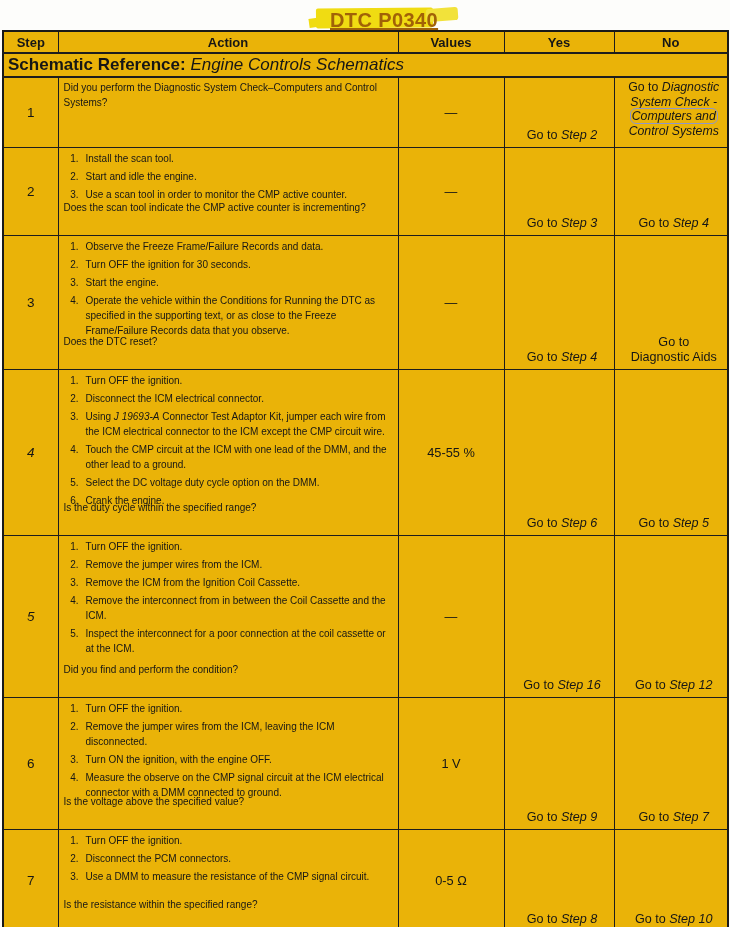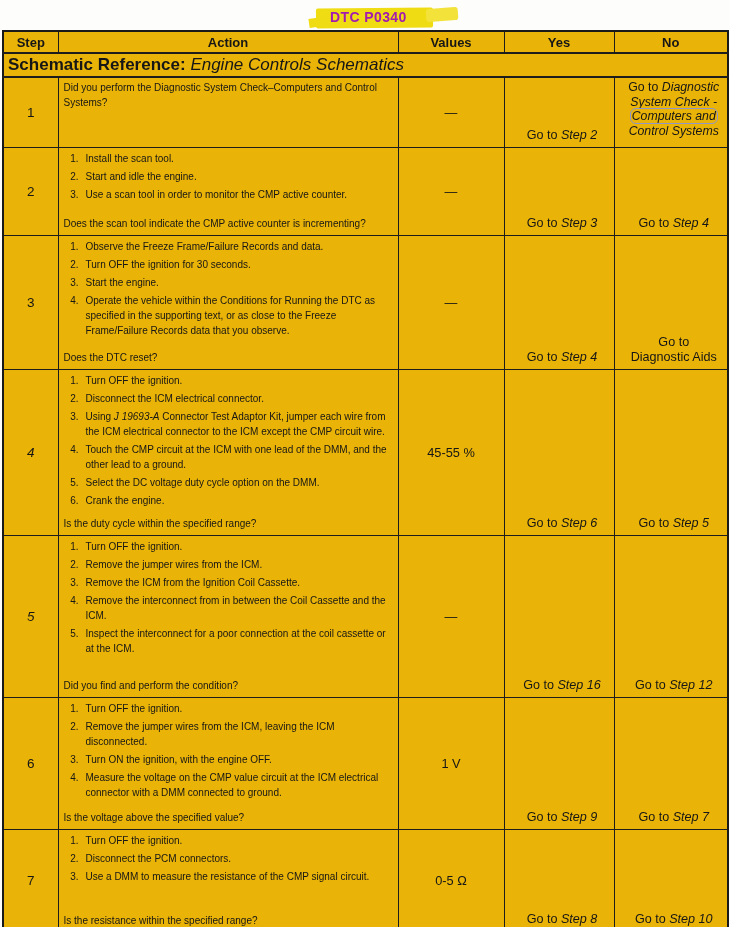--- a/index.html
+++ b/index.html
@@ -22,22 +22,23 @@
   .hl-tail {
     position: absolute; left: 426px; top: 8px; width: 32px; height: 13px;
     background: #f2e23a; transform: rotate(-4deg); border-radius: 3px;
   }
   .hl-nub {
     position: absolute; left: 309px; top: 18px; width: 14px; height: 9px;
     background: #f0dc12; transform: rotate(-8deg);
   }
   .title-text {
     position: absolute; left: 330px; top: 9px;
-    font-weight: bold; font-size: 14px; letter-spacing: 0.4px;
-    color: #a21caf;
+    font-weight: bold; font-size: 20px; letter-spacing: 0.4px;
+    color: #a16207;
+    text-decoration: underline;
   }
 
   
   table.dtc {
     position: absolute; left: 2px; top: 30px;
     width: 725px; table-layout: fixed;
     border-collapse: collapse;
     border: 2.5px solid #191919;
     background: #eab308;
   }
@@ -74,21 +75,21 @@
 
   td.action {
     position: relative; vertical-align: top;
     padding: 3px 3px 3px 5px; line-height: 15px; font-size: 10px;
   }
   .item { display: flex; margin: 0 0 3px 0; }
   .item .num { flex: none; width: 22px; text-align: right; padding-right: 7px; }
   .item .itext { flex: 1; padding-right: 2px; }
   .question { line-height: 14.5px; }
   .question.q-bottom {
-    position: absolute; left: 5px; right: 3px; bottom: 3px;
+    position: absolute; left: 5px; right: 3px; bottom: 19px;
   }
   .question.q-top { margin-top: 0; }
 
   td.value {
     text-align: center; vertical-align: middle; font-size: 12.8px;
   }
   td.goto-cell {
     text-align: center; font-size: 12.6px; line-height: 15px;
     padding: 2px 2px 4px 8px;
   }
@@ -264,21 +265,21 @@
             <div class="item">
               <span class="num">2.</span>
               <span class="itext"><span>Remove the jumper wires from the ICM, leaving the ICM disconnected.</span></span>
             </div>
             <div class="item">
               <span class="num">3.</span>
               <span class="itext"><span>Turn ON the ignition, with the engine OFF.</span></span>
             </div>
             <div class="item">
               <span class="num">4.</span>
-              <span class="itext"><span>Measure the voltage on the CMP value circuit at the ICM electrical connector with a DMM connected to ground.</span></span>
+              <span class="itext"><span>Measure the observe on the CMP signal circuit at the ICM electrical connector with a DMM connected to ground.</span></span>
             </div>
             <div class="question q-bottom">Is the voltage above the specified value?</div>
           </td>
           <td class="value">1 V</td>
           <td class="goto-cell v-bottom"><span>Go to </span><span class="it">Step 9</span></td>
           <td class="goto-cell v-bottom"><span>Go to </span><span class="it">Step 7</span></td>
         </tr>
         <tr>
           <td class="step">7</td>
           <td class="action">

